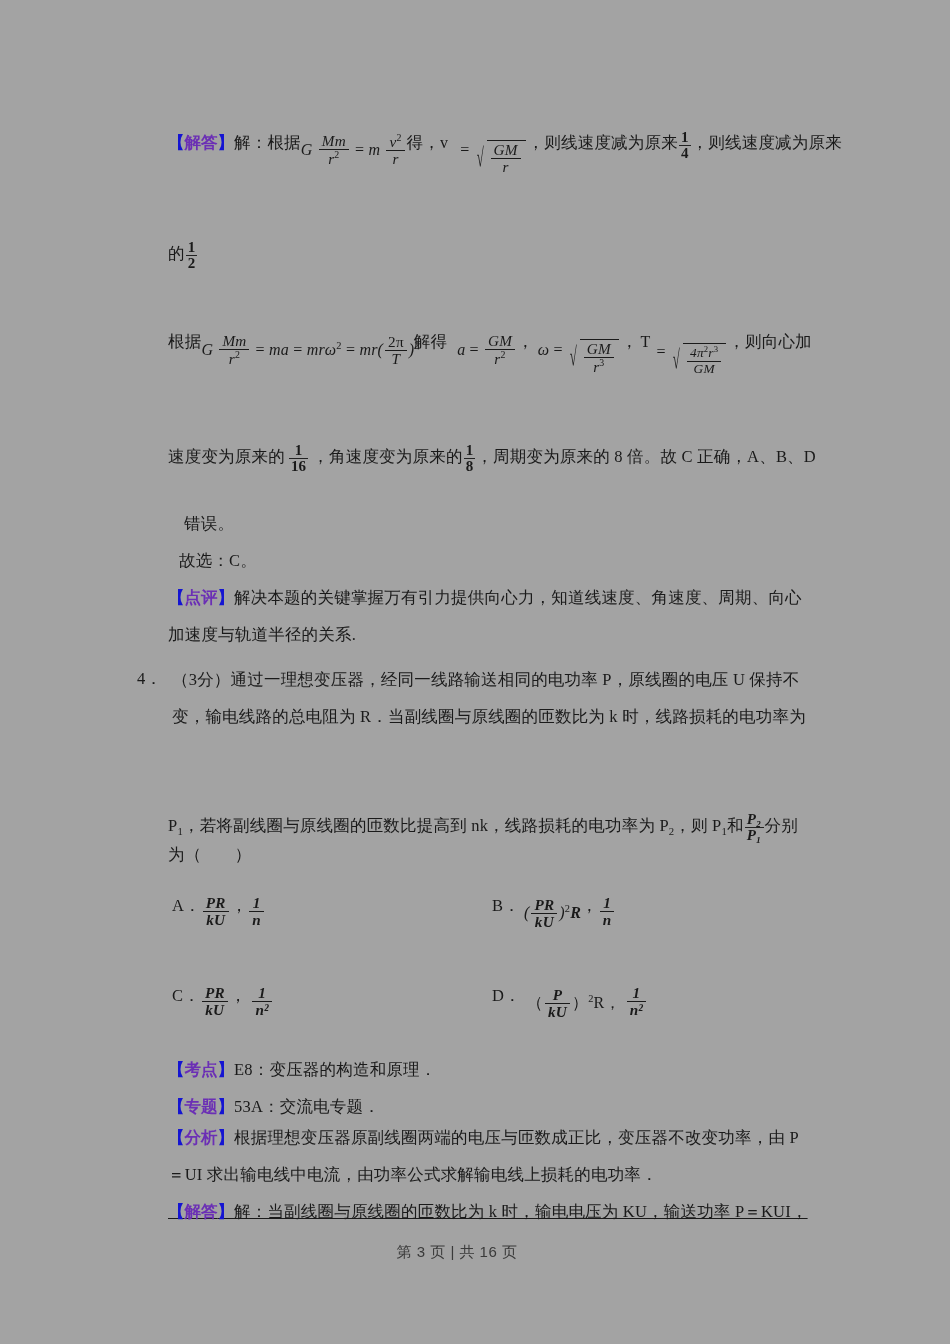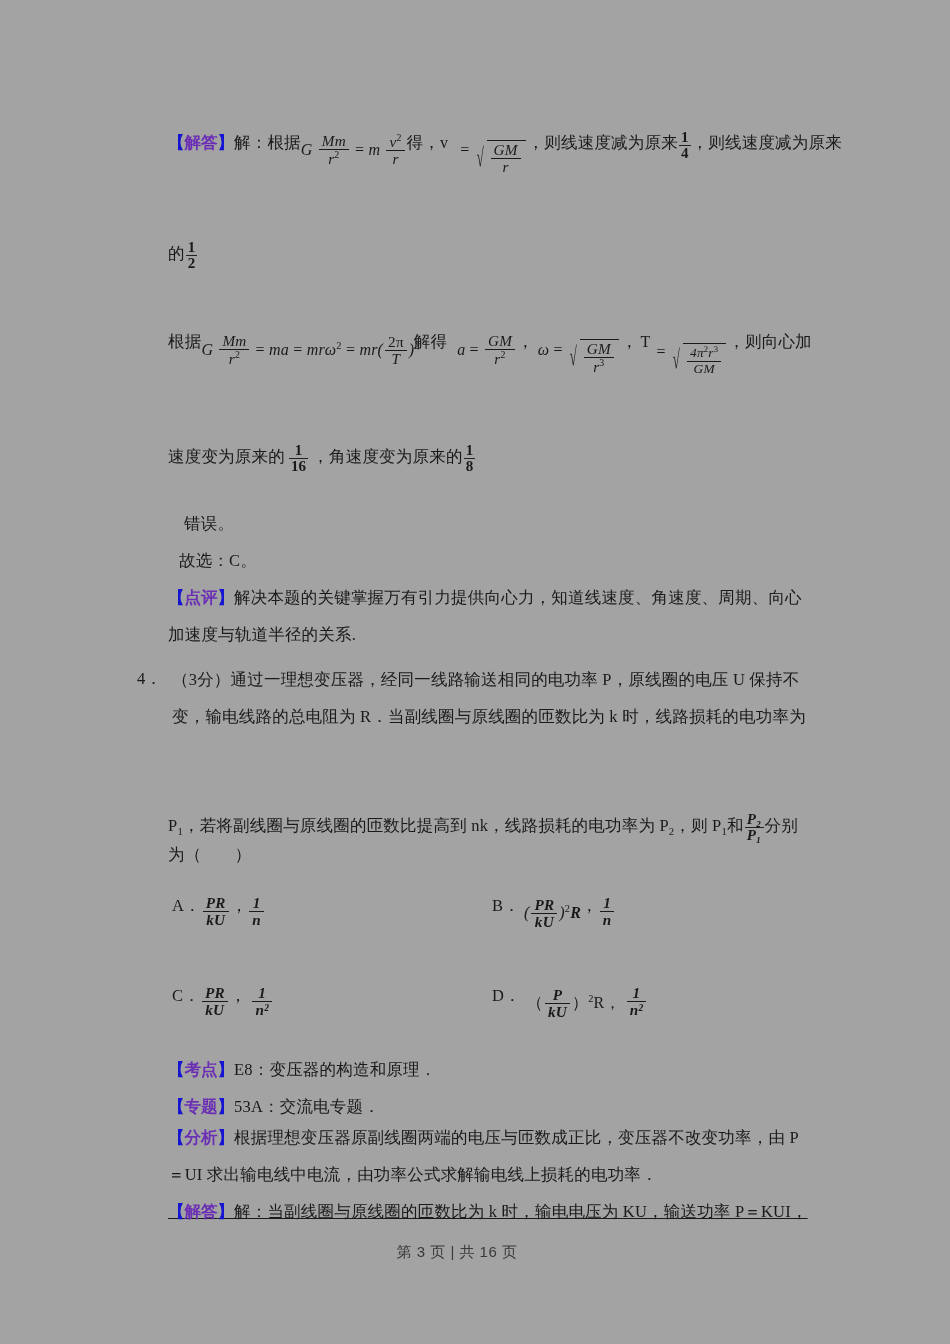--- a/index.html
+++ b/index.html
@@ -158,21 +158,21 @@
       </span><span style="position:relative; left:-6px;">解得</span><span class="math" style="display:inline-block; position:relative; top:8px; margin-left:4px;">
         <span>a</span> <span class="math up">=</span> <span class="frac"><span class="num math">GM</span><span class="den math">r<sup class="expn">2</sup></span></span>
       </span><span>，</span><span class="math" style="display:inline-block; position:relative; top:8px; margin-left:4px;">
         <span>ω</span> <span class="math up">=</span> <span class="sqrt"><span class="radsym">√</span><span class="rad-body"><span class="frac"><span class="num math">GM</span><span class="den math">r<sup class="expn">3</sup></span></span></span></span>
       </span><span>，</span><span class="math up" style="margin-left:3px;">T</span><span class="math" style="display:inline-block; position:relative; top:10px; margin-left:6px;">
         <span class="math up">=</span> <span class="sqrt"><span class="radsym">√</span><span class="rad-body"><span class="frac" style="font-size:0.88em;"><span class="num math">4π<sup class="expn">2</sup>r<sup class="expn">3</sup></span><span class="den math">GM</span></span></span></span>
       </span><span>，则向心加</span>
     </div>
 
     <div class="line" style="left:168px; top:443px;">
-      <span>速度变为原来的</span><span class="sfrac" style="margin:0 4px;"><span class="num">1</span><span class="den">16</span></span><span>，角速度变为原来的</span><span class="sfrac"><span class="num">1</span><span class="den">8</span></span>
+      <span>速度变为原来的</span><span class="sfrac" style="margin:0 4px;"><span class="num">1</span><span class="den">16</span></span><span>，角速度变为原来的</span><span class="sfrac"><span class="num">1</span><span class="den">8</span></span><span>，周期变为原来的 8 倍。故 C 正确，A、B、D</span>
     </div>
 
     <div class="line" style="left:184px; top:512px;">错误。</div>
 
     <div class="line" style="left:179px; top:549px;">故选：C。</div>
 
     <div class="line" style="left:168px; top:586px;">
       <span class="tag"><span>【</span><span class="inner">点评</span><span>】</span></span><span>解决本题的关键掌握万有引力提供向心力，知道线速度、角速度、周期、向心</span>
     </div>
     <div class="line" style="left:168px; top:623px;">加速度与轨道半径的关系.</div>

